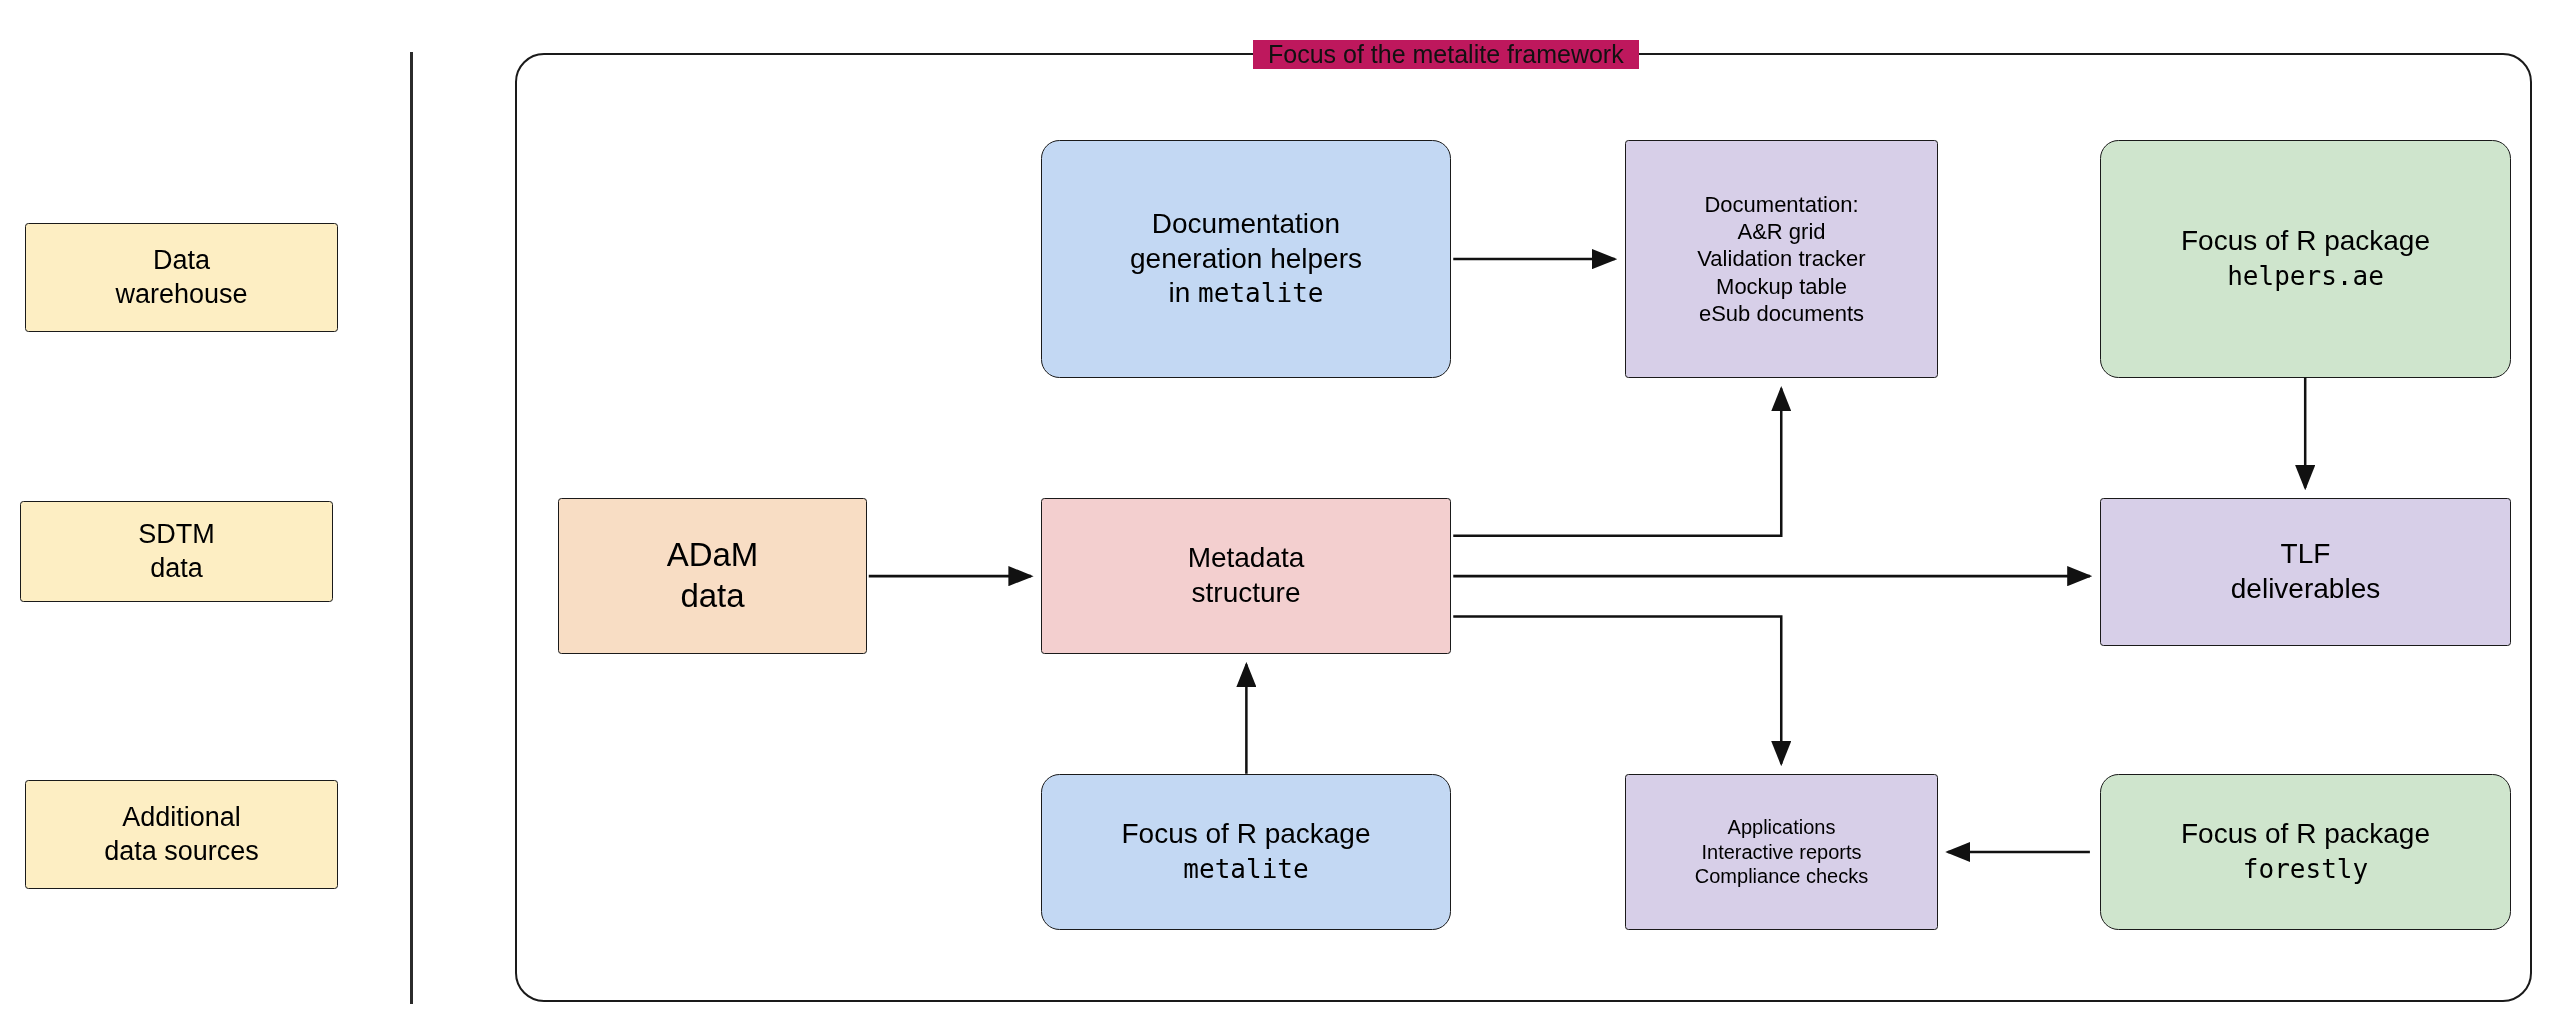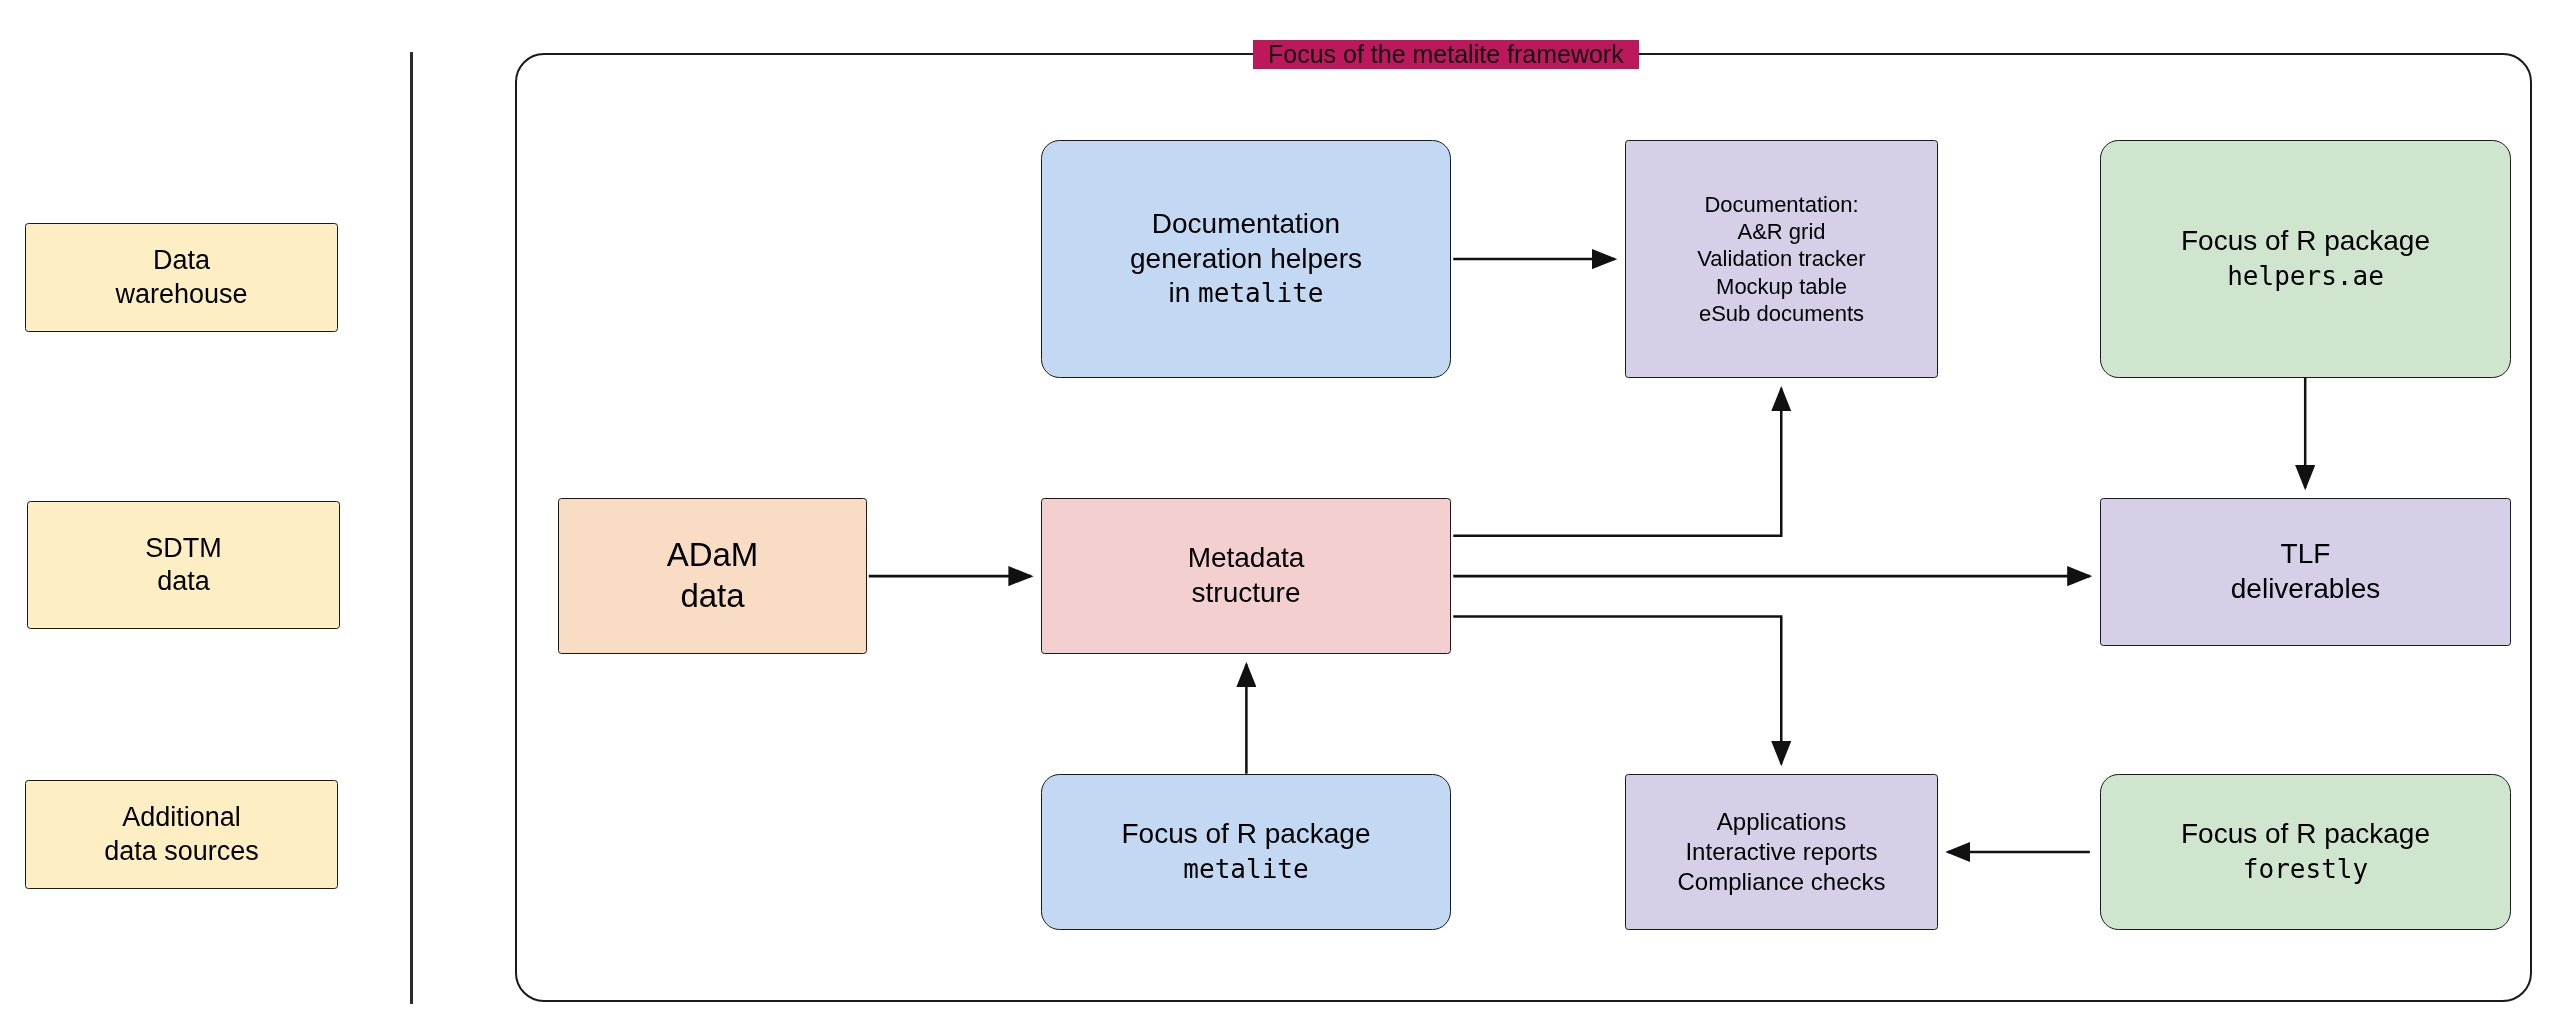--- a/index.html
+++ b/index.html
@@ -84,21 +84,21 @@
   <div class="frame" style="left:515px; top:53px; width:2017px; height:949px;"></div>
   <div class="frame-label" style="left:1253px; top:40px;">Focus of the metalite framework</div>
 
   <div class="node yellow r-sm" style="left:25px; top:223px; width:313px; height:109px; font-size:27px;">
     <span class="txt">
       <span>Data</span><br>
       <span>warehouse</span>
     </span>
   </div>
 
-  <div class="node yellow r-sm" style="left:27px; top:501px; width:313px; height:128px; font-size:27px;">
+  <div class="node yellow r-sm" style="left:20px; top:501px; width:313px; height:101px; font-size:27px;">
     <span class="txt">
       <span>SDTM</span><br>
       <span>data</span>
     </span>
   </div>
 
   <div class="node yellow r-sm" style="left:25px; top:780px; width:313px; height:109px; font-size:27px;">
     <span class="txt">
       <span>Additional</span><br>
       <span>data sources</span>
@@ -151,21 +151,21 @@
     </span>
   </div>
 
   <div class="node blue r-lg" style="left:1041px; top:774px; width:410px; height:156px; font-size:28px;">
     <span class="txt">
       <span>Focus of R package</span><br>
       <span class="mono">metalite</span>
     </span>
   </div>
 
-  <div class="node purple r-sm" style="left:1625px; top:774px; width:313px; height:156px; font-size:24px;">
+  <div class="node purple r-sm" style="left:1625px; top:774px; width:313px; height:156px; font-size:20px;">
     <span class="txt">
       <span>Applications</span><br>
       <span>Interactive reports</span><br>
       <span>Compliance checks</span>
     </span>
   </div>
 
   <div class="node green r-lg" style="left:2100px; top:774px; width:411px; height:156px; font-size:28px;">
     <span class="txt">
       <span>Focus of R package</span><br>

